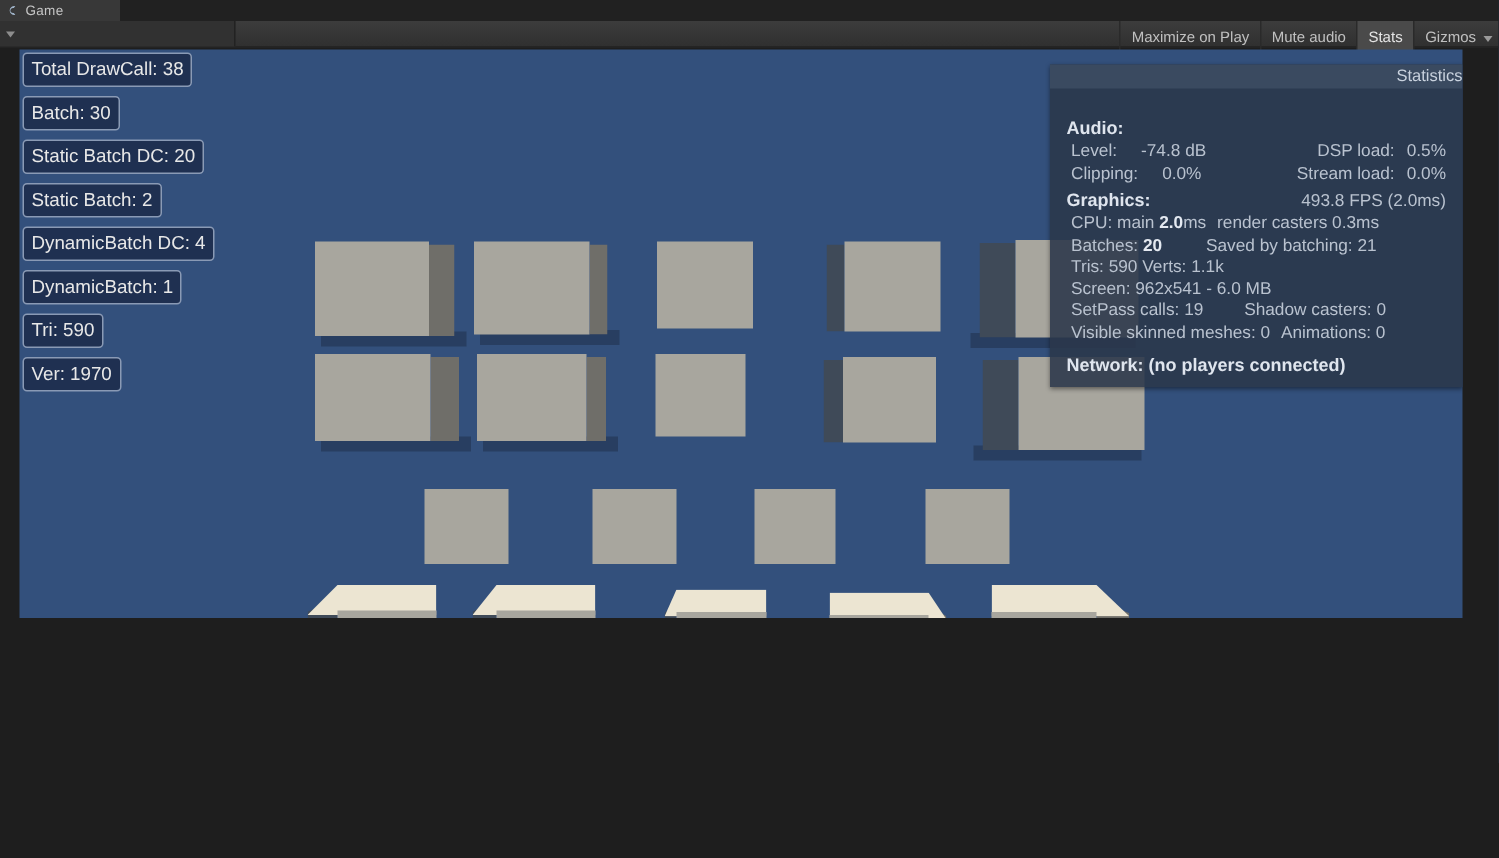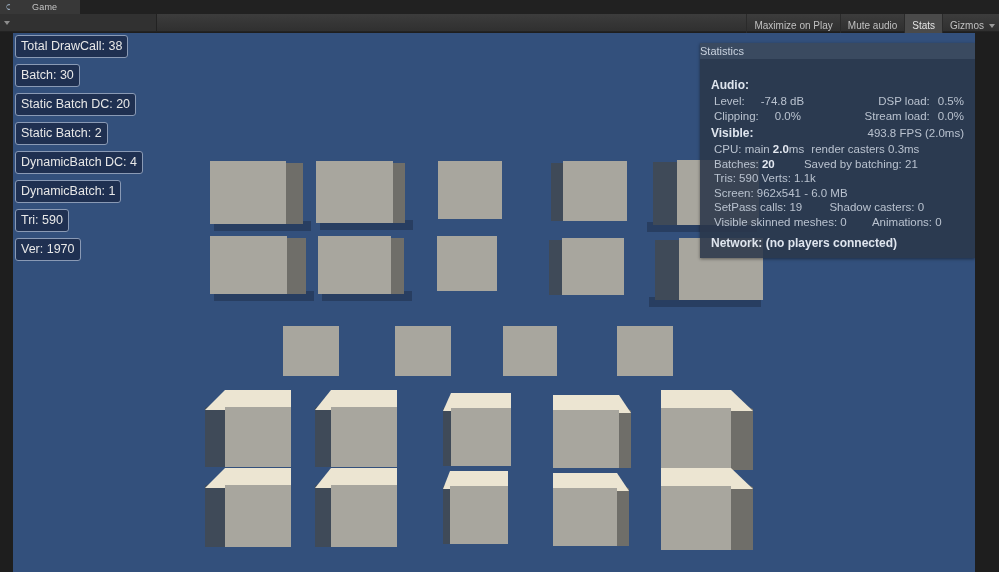--- a/index.html
+++ b/index.html
@@ -8,21 +8,21 @@
     font-family:"Liberation Sans", sans-serif;
     -webkit-font-smoothing:antialiased;
   }
 
   
   #editor{position:absolute;inset:0;background:#1e1e1e;}
 
   .tabstrip{position:absolute;left:0;top:0;width:999px;height:14px;background:#212121;}
   .tab{
     position:absolute;left:0;top:0;height:14px;width:80px;
-    background:#383838;display:flex;align-items:center;gap:20px;
+    background:#383838;display:flex;align-items:center;gap:5px;
     padding-left:4px;box-sizing:border-box;
   }
   .tab-label{font-size:9px;color:#c4c4c4;line-height:14px;letter-spacing:.2px;}
   .gameicon{width:8px;height:8px;position:relative;flex:0 0 auto;}
   .gameicon svg{display:block;}
 
   .toolbar{
     position:absolute;left:0;top:14px;width:999px;height:18px;
     background:linear-gradient(#3c3c3c,#303030);
     border-bottom:1px solid #232323;box-sizing:border-box;
@@ -44,21 +44,21 @@
   }
   .tb-btn.active{background:#4a4a4a;color:#e4e4e4;}
   .tb-btn.gizmos{padding-right:4px;}
   .gizcaret{
     width:0;height:0;border-left:3px solid transparent;border-right:3px solid transparent;
     border-top:4px solid #9a9a9a;margin-left:5px;
   }
 
   
   #viewport{
-    position:absolute;left:13px;top:33px;width:962px;height:539px;
+    position:absolute;left:13px;top:33px;width:962px;height:379px;
     background:#33507c;overflow:hidden;
   }
 
   
   .cube{position:absolute;}
   .face{position:absolute;}
   .f-front{}
   .f-side{}
   .f-top{}
   .shadow{position:absolute;background:rgba(26,40,64,.45);}
@@ -74,21 +74,21 @@
   .dbg-row{display:block;}
 
   
   #stats{
     position:absolute;left:687px;top:10px;width:275px;
     background:rgba(42,55,74,.88);
     box-shadow:0 1px 3px rgba(0,0,0,.45);
     font-size:11.5px;color:#b9c2cf;
   }
   #stats .hdr{
-    height:16px;line-height:16px;text-align:left;background:rgba(60,76,98,.92);
+    height:16px;line-height:16px;text-align:right;background:rgba(60,76,98,.92);
     color:#c9d2de;font-size:11px;
   }
   #stats .body{padding:5px 11px 8px 11px;}
   .sec{font-weight:bold;color:#dfe5ee;font-size:12px;margin-top:3px;margin-bottom:2px;}
   .sec.first{margin-top:14px;}
   .secline{display:flex;justify-content:space-between;align-items:baseline;}
   .sec.net{margin-top:7px;margin-bottom:0;}
   .fps{font-weight:normal;color:#b9c2cf;font-size:11.5px;}
   .srow{display:flex;line-height:14.5px;padding-left:3px;}
   .srow .c1{flex:0 0 auto;}
@@ -262,21 +262,21 @@
           <span style="margin-left:4px;">0.5%</span>
         </div>
         <div class="srow">
           <span class="c1">Clipping:</span>
           <span class="cc">0.0%</span>
           <span class="c2">Stream load:</span>
           <span style="margin-left:4px;">0.0%</span>
         </div>
 
         <div class="sec secline">
-          <span>Visible:</span>
+          <span>Graphics:</span>
           <span class="fps">493.8 FPS (2.0ms)</span>
         </div>
         <div class="gline">
           <span>CPU: main</span>
           <span class="b">2.0</span><span>ms</span>
           <span style="margin-left:4px;">render casters 0.3ms</span>
         </div>
         <div class="gline">
           <span>Batches:</span>
           <span class="b">20</span>
@@ -284,21 +284,21 @@
           <span>21</span>
         </div>
         <div class="gline">Tris: 590 Verts: 1.1k</div>
         <div class="gline">Screen: 962x541 - 6.0 MB</div>
         <div class="gline">
           <span>SetPass calls: 19</span>
           <span style="margin-left:24px;">Shadow casters: 0</span>
         </div>
         <div class="gline">
           <span>Visible skinned meshes: 0</span>
-          <span style="margin-left:22px;">Animations: 0</span>
+          <span style="margin-left:4px;">Animations: 0</span>
         </div>
 
         <div class="sec net">Network: (no players connected)</div>
       </div>
     </div>
 
   </div>
 </div>
 
 </body></html>

